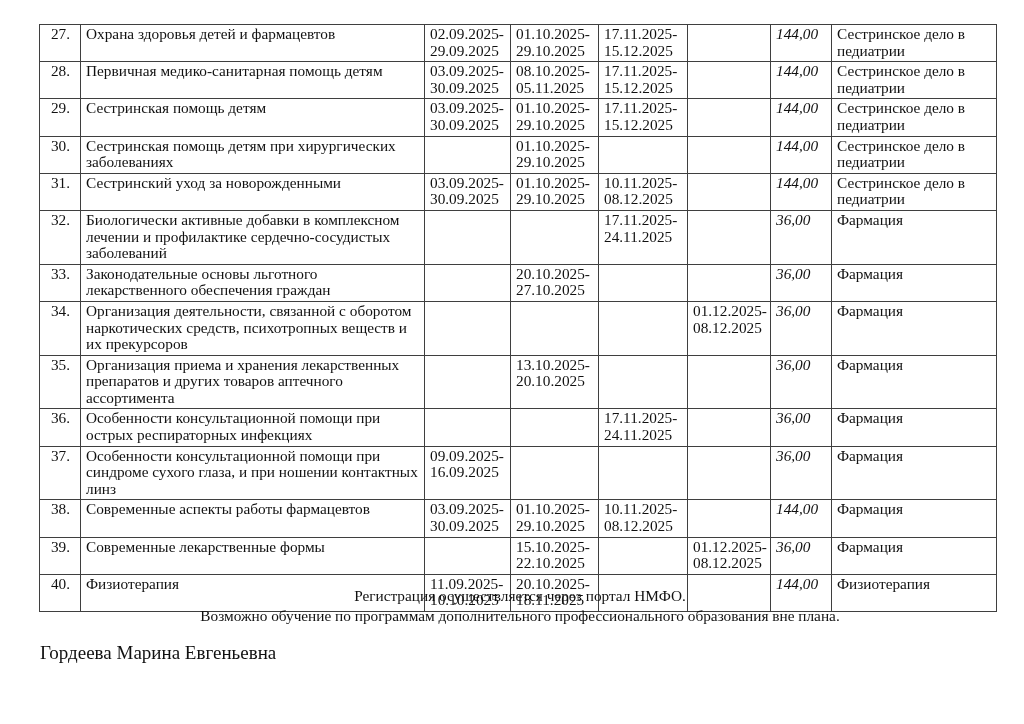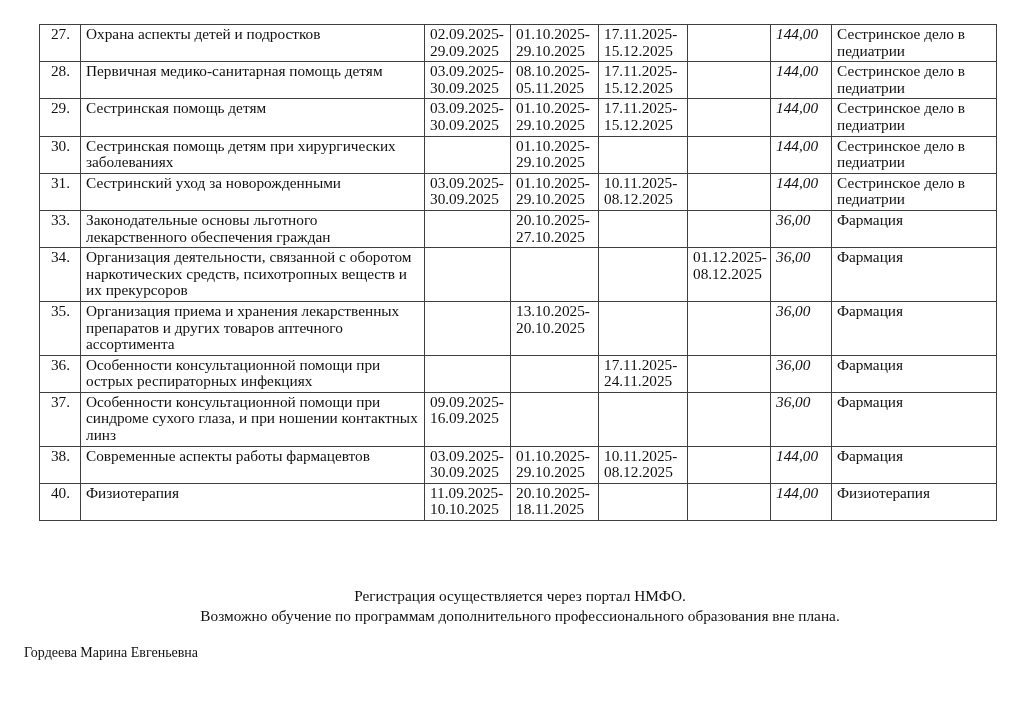--- a/index.html
+++ b/index.html
@@ -49,24 +49,24 @@
     position: absolute;
     left: 40px;
     top: 586px;
     width: 960px;
     font-size: 15.3px;
     line-height: 19.5px;
     text-align: center;
   }
   .contact {
     position: absolute;
-    left: 24px;
+    left: 40px;
     top: 643px;
     width: 500px;
-    font-size: 14px;
+    font-size: 19px;
     line-height: 19px;
   }
 </style>
 </head>
 <body>
 
 <div class="page">
 
   <table class="schedule">
     <colgroup>
@@ -75,21 +75,21 @@
       <col style="width:86px">
       <col style="width:88px">
       <col style="width:89px">
       <col style="width:83px">
       <col style="width:61px">
       <col style="width:165px">
     </colgroup>
     <tbody id="table-body">
         <tr>
       <td class="c-num">27.</td>
-      <td class="c-name">Охрана аспекты детей и подростков</td>
+      <td class="c-name">Охрана здоровья детей и фармацевтов</td>
       <td class="c-date">02.09.2025-
 29.09.2025</td>
       <td class="c-date">01.10.2025-
 29.10.2025</td>
       <td class="c-date">17.11.2025-
 15.12.2025</td>
       <td class="c-date"></td>
       <td class="c-hours">144,00</td>
       <td class="c-spec">Сестринское дело в педиатрии</td>
     </tr>
@@ -135,20 +135,31 @@
       <td class="c-name">Сестринский уход за новорожденными</td>
       <td class="c-date">03.09.2025-
 30.09.2025</td>
       <td class="c-date">01.10.2025-
 29.10.2025</td>
       <td class="c-date">10.11.2025-
 08.12.2025</td>
       <td class="c-date"></td>
       <td class="c-hours">144,00</td>
       <td class="c-spec">Сестринское дело в педиатрии</td>
+    </tr>
+        <tr>
+      <td class="c-num">32.</td>
+      <td class="c-name">Биологически активные добавки в комплексном лечении и профилактике сердечно-сосудистых заболеваний</td>
+      <td class="c-date"></td>
+      <td class="c-date"></td>
+      <td class="c-date">17.11.2025-
+24.11.2025</td>
+      <td class="c-date"></td>
+      <td class="c-hours">36,00</td>
+      <td class="c-spec">Фармация</td>
     </tr>
         <tr>
       <td class="c-num">33.</td>
       <td class="c-name">Законодательные основы льготного лекарственного обеспечения граждан</td>
       <td class="c-date"></td>
       <td class="c-date">20.10.2025-
 27.10.2025</td>
       <td class="c-date"></td>
       <td class="c-date"></td>
       <td class="c-hours">36,00</td>
@@ -202,20 +213,32 @@
       <td class="c-num">38.</td>
       <td class="c-name">Современные аспекты работы фармацевтов</td>
       <td class="c-date">03.09.2025-
 30.09.2025</td>
       <td class="c-date">01.10.2025-
 29.10.2025</td>
       <td class="c-date">10.11.2025-
 08.12.2025</td>
       <td class="c-date"></td>
       <td class="c-hours">144,00</td>
+      <td class="c-spec">Фармация</td>
+    </tr>
+        <tr>
+      <td class="c-num">39.</td>
+      <td class="c-name">Современные лекарственные формы</td>
+      <td class="c-date"></td>
+      <td class="c-date">15.10.2025-
+22.10.2025</td>
+      <td class="c-date"></td>
+      <td class="c-date">01.12.2025-
+08.12.2025</td>
+      <td class="c-hours">36,00</td>
       <td class="c-spec">Фармация</td>
     </tr>
         <tr>
       <td class="c-num">40.</td>
       <td class="c-name">Физиотерапия</td>
       <td class="c-date">11.09.2025-
 10.10.2025</td>
       <td class="c-date">20.10.2025-
 18.11.2025</td>
       <td class="c-date"></td>

